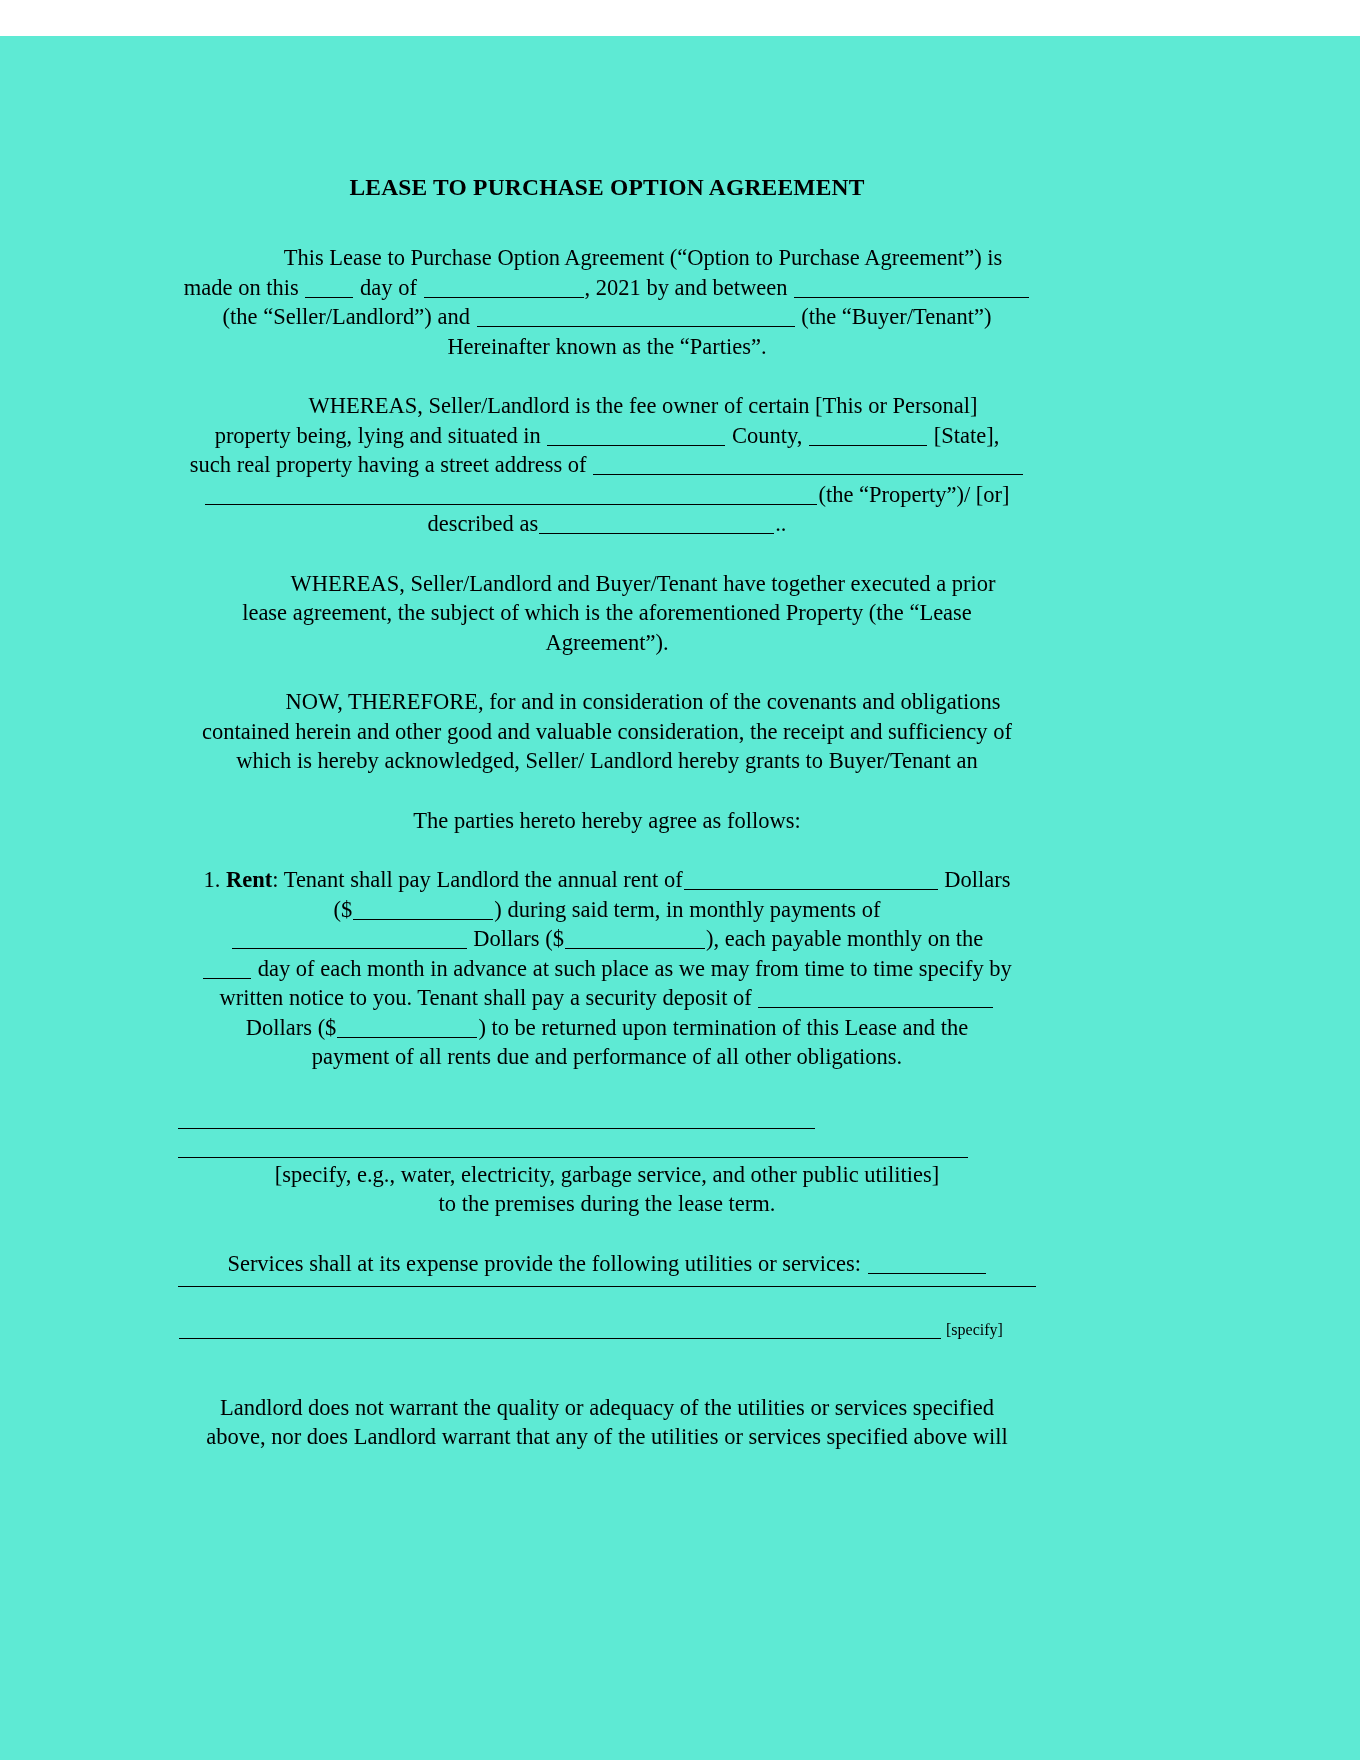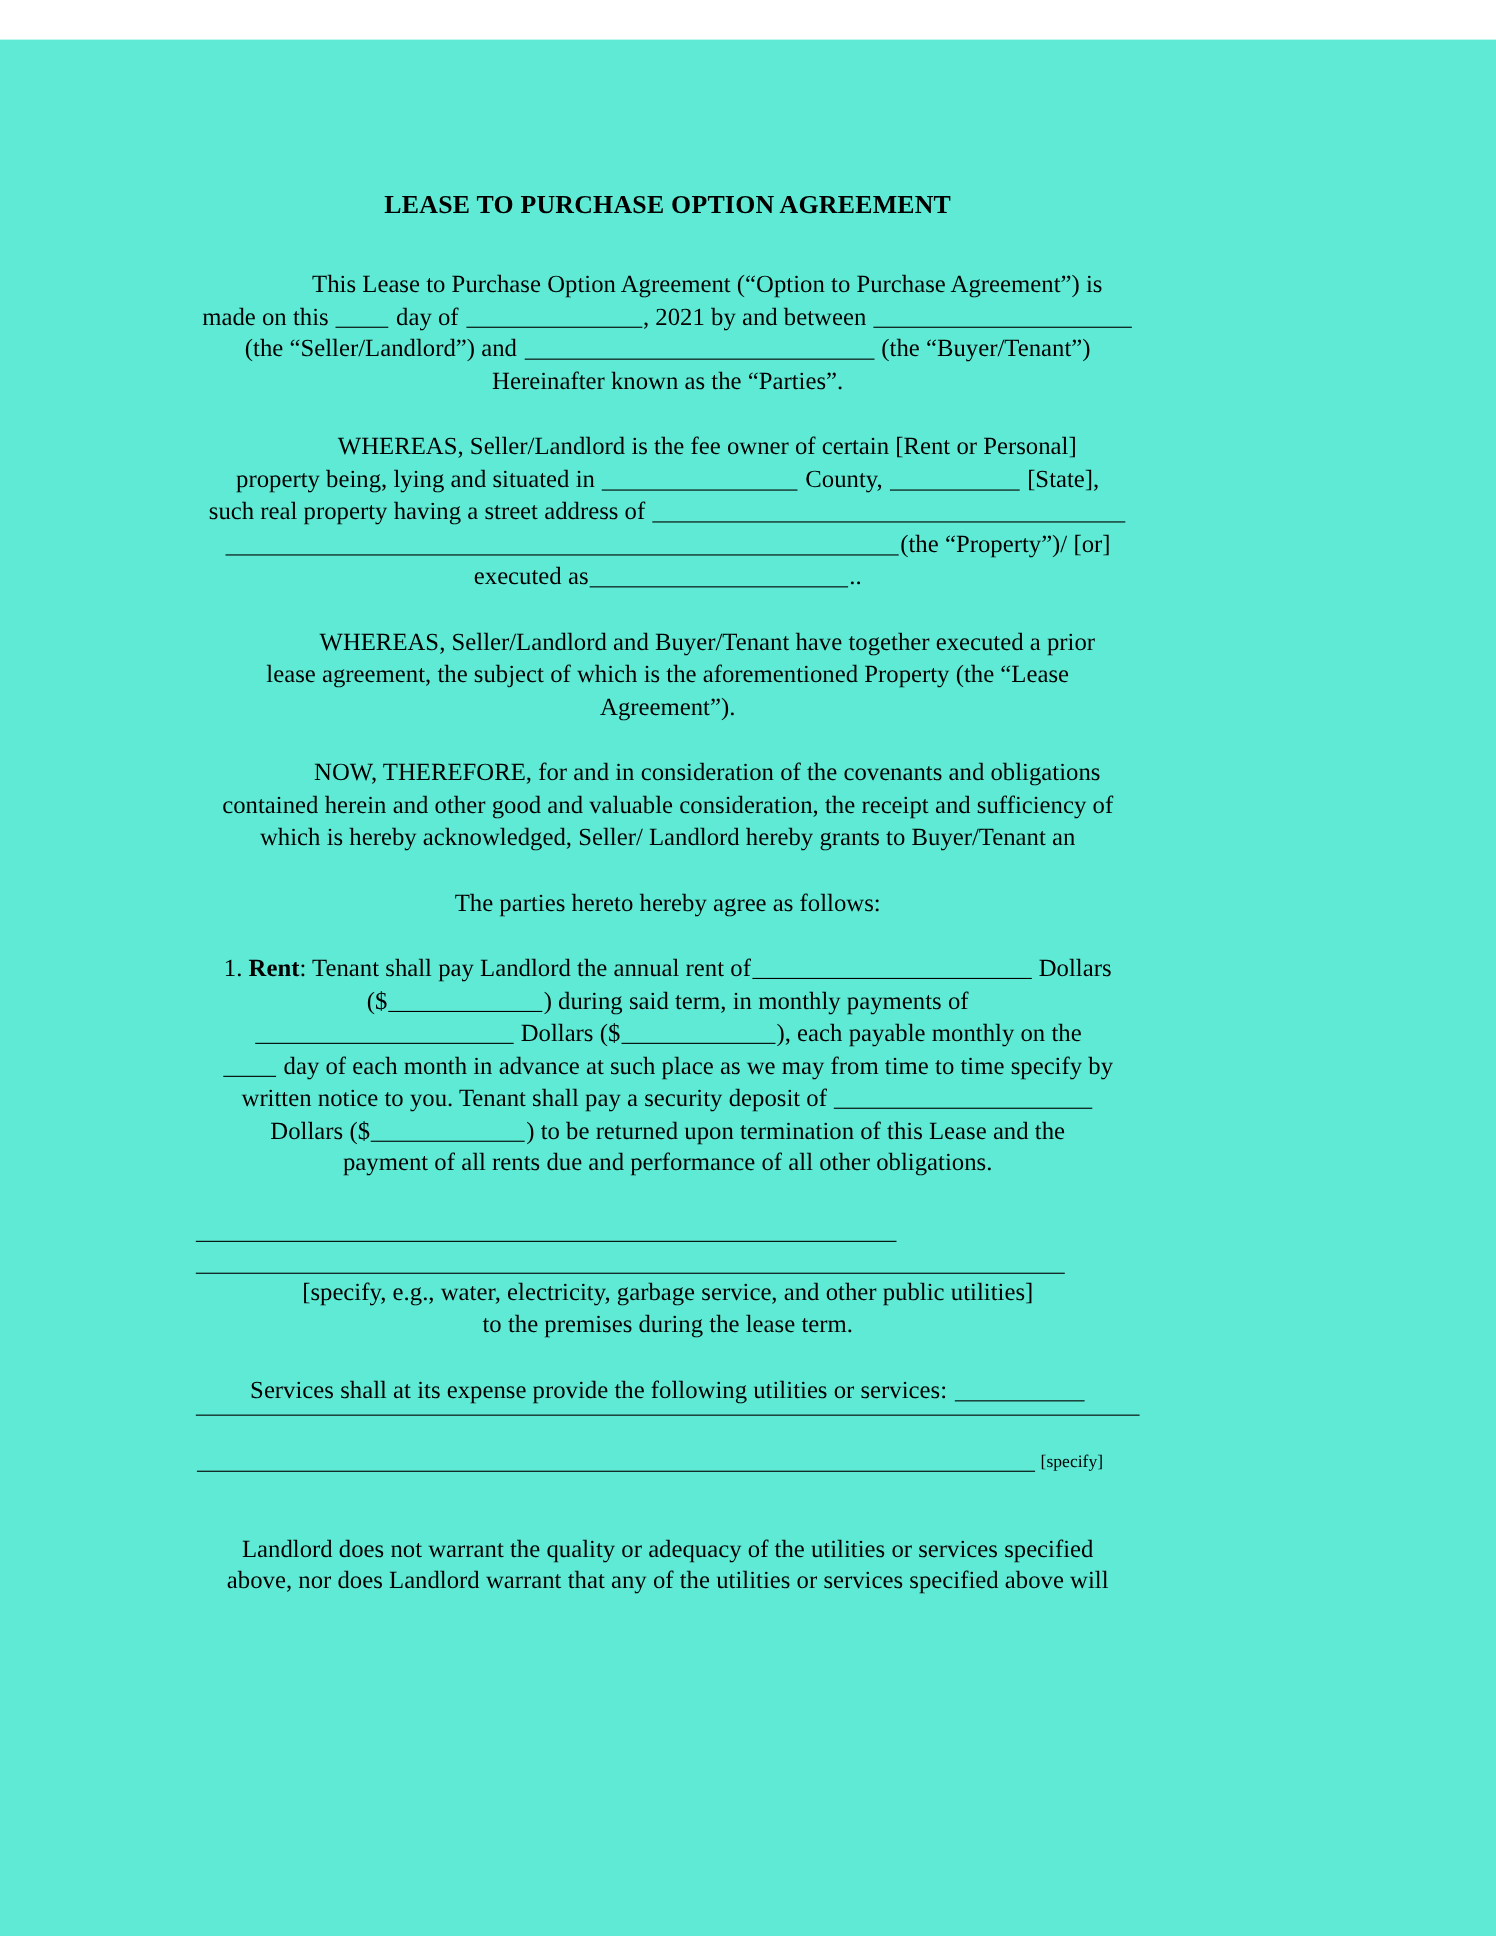--- a/index.html
+++ b/index.html
@@ -92,30 +92,30 @@
       <span class="blank b-xl"></span><br>
       <span>(the “Seller/Landlord”) and</span>
       <span class="blank b-xxl" style="width:318px"></span>
       <span>(the “Buyer/Tenant”)</span><br>
       <span>Hereinafter known as the “Parties”.</span>
     </p>
 
     <div class="gap-md"></div>
 
     <p class="para">
-      <span class="indent"></span><span>WHEREAS, Seller/Landlord is the fee owner of certain [Rent or Personal]</span><br>
+      <span class="indent"></span><span>WHEREAS, Seller/Landlord is the fee owner of certain [This or Personal]</span><br>
       <span>property being, lying and situated in</span>
       <span class="blank b-ml"></span>
       <span>County,</span>
       <span class="blank b-s"></span>
       <span>[State],</span><br>
       <span>such real property having a street address of</span>
       <span class="blank b-huge"></span><br>
       <span class="blank" style="width:612px"></span><span>(the “Property”)/ [or]</span><br>
-      <span>executed as</span><span class="blank b-xl"></span><span>..</span>
+      <span>described as</span><span class="blank b-xl"></span><span>..</span>
     </p>
 
     <div class="gap-md"></div>
 
     <p class="para">
       <span class="indent"></span><span>WHEREAS, Seller/Landlord and Buyer/Tenant have together executed a prior</span><br>
       <span>lease agreement, the subject of which is the aforementioned Property (the “Lease</span><br>
       <span>Agreement”).</span>
     </p>
 

